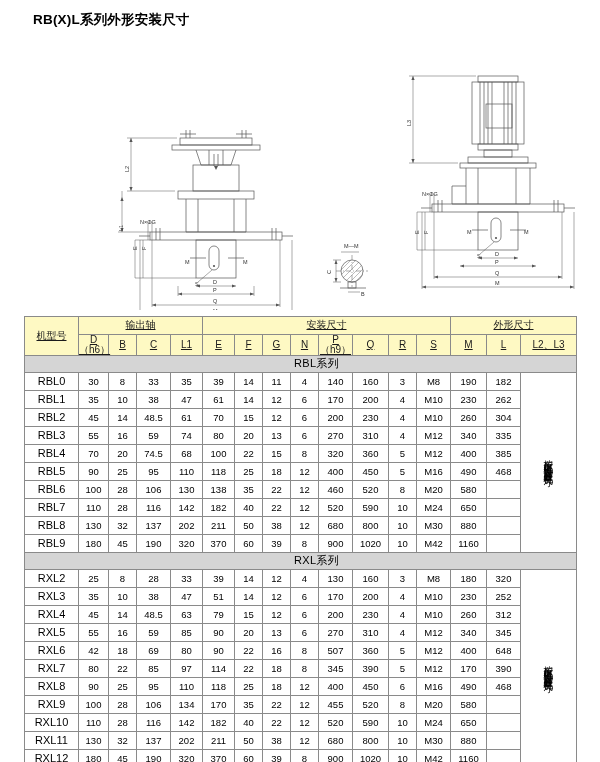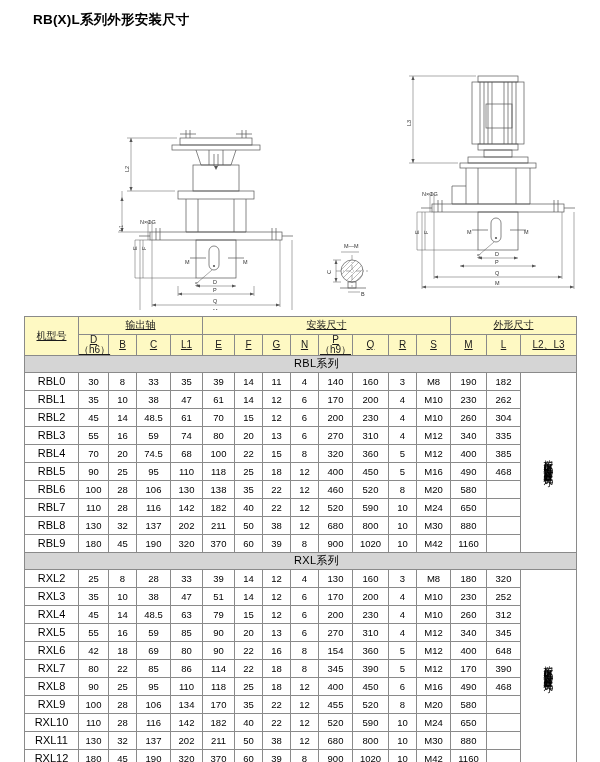--- a/index.html
+++ b/index.html
@@ -643,33 +643,33 @@
           <tr class="data-row">
             <td class="model">RXL6</td>
             <td>42</td>
             <td>18</td>
             <td>69</td>
             <td>80</td>
             <td>90</td>
             <td>22</td>
             <td>16</td>
             <td>8</td>
-            <td>154</td>
+            <td>507</td>
             <td>360</td>
             <td>5</td>
             <td>M12</td>
             <td>400</td>
             <td>648</td>
           </tr>
           <tr class="data-row">
             <td class="model">RXL7</td>
             <td>80</td>
             <td>22</td>
             <td>85</td>
-            <td>86</td>
+            <td>97</td>
             <td>114</td>
             <td>22</td>
             <td>18</td>
             <td>8</td>
             <td>345</td>
             <td>390</td>
             <td>5</td>
             <td>M12</td>
             <td>170</td>
             <td>390</td>

